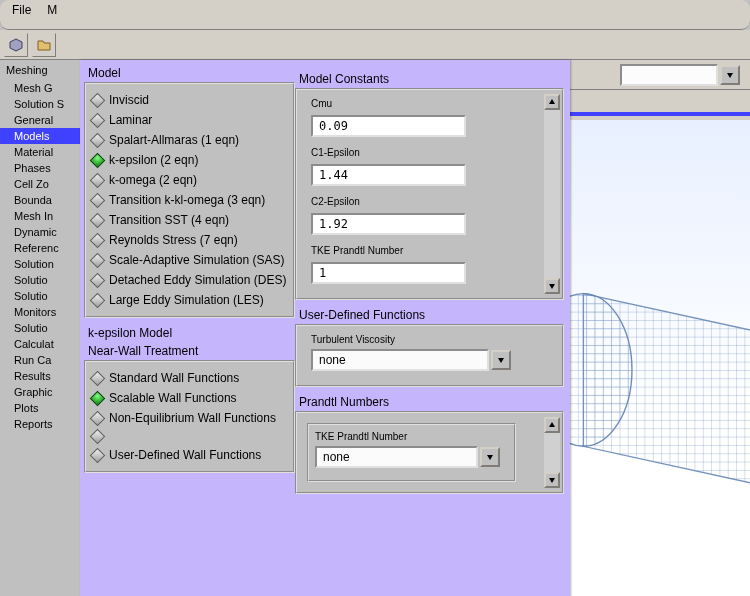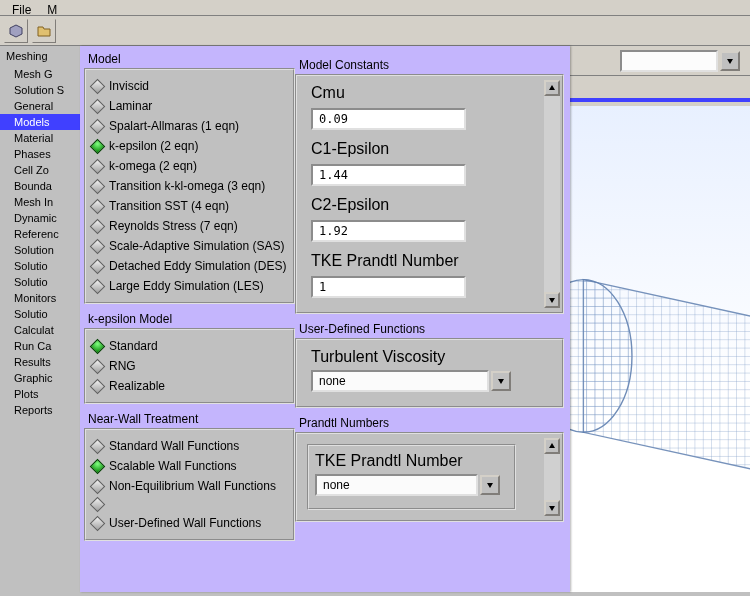--- a/index.html
+++ b/index.html
@@ -1,18 +1,18 @@
 <!DOCTYPE html>
 <html><head>
 <meta charset="utf-8">
 <style>
   * { box-sizing: border-box; margin: 0; padding: 0; font-family: sans-serif; font-size: 12px; }
   body { background: #c0c0c0; width: 750px; height: 596px; overflow: hidden; position: relative; }
   
-  .menu-bar { height: 16px; background: #d4d0c8; border-bottom: 1px solid #808080; display: flex; padding: 2px 4px; }
+  .menu-bar { height: 30px; background: #d4d0c8; border-bottom: 1px solid #808080; display: flex; padding: 2px 4px; border-radius: 9px; }
   .menu-item { padding: 1px 8px; cursor: default; }
   
   .toolbar { height: 30px; background: #d4d0c8; border-bottom: 1px solid #808080; display: flex; align-items: center; padding: 0 4px; gap: 4px; }
   .tool-btn { width: 24px; height: 24px; border: 1px outset #d4d0c8; background: #d4d0c8; display: flex; align-items: center; justify-content: center; }
   
   .main-area { display: flex; height: calc(100% - 50px); }
   
   .tree-panel { width: 80px; background: #c0c0c0; overflow: hidden; }
   .tree-header { padding: 4px 6px; font-size: 11px; }
   .tree-item { padding: 2px 6px 2px 14px; font-size: 11px; white-space: nowrap; cursor: default; }
@@ -23,21 +23,21 @@
   .dialog-left { flex: 0 0 215px; padding: 4px 0 4px 4px; }
   .dialog-right { flex: 1; padding: 10px 6px 4px 0; position: relative; }
   
   .group-label { padding: 2px 0 2px 4px; font-size: 12px; }
   .group-box { border: 2px groove #e0e0e0; padding: 6px 4px; margin-bottom: 6px; background: #c0c0c0; }
   
   .radio-row { display: flex; align-items: center; padding: 3px 2px; cursor: default; }
   .diamond { width: 11px; height: 11px; margin-right: 6px; transform: rotate(45deg); border: 1px solid #606060; background: linear-gradient(135deg, #f0f0f0, #a0a0a0); flex-shrink: 0; }
   .diamond.sel { background: radial-gradient(circle at 30% 30%, #80ff80, #008000); border-color: #004000; }
   
-  .const-label { padding: 2px 2px 2px 10px; font-size: 16px; }
+  .const-label { padding: 2px 2px 2px 10px; font-size: 10px; }
   .const-input { margin: 4px 6px 8px 10px; width: 155px; height: 22px; border: 2px inset #e0e0e0; background: #ffffff; padding: 2px 6px; font-family: monospace; font-size: 12px; }
   
   .dropdown { display: flex; align-items: center; margin: 2px 6px 8px 10px; width: 200px; }
   .dropdown-field { flex: 1; height: 22px; border: 2px inset #e0e0e0; background: #ffffffee; padding: 2px 6px; font-size: 12px; }
   .dropdown-btn { width: 20px; height: 20px; border: 2px outset #d4d0c8; background: #c0c0c0; margin-left: 2px; display:flex; align-items:center; justify-content:center; }
   
   .inner-group { border: 2px groove #e0e0e0; padding: 4px; margin: 4px 24px 4px 6px; }
   
   .scrollbar-v { position: absolute; right: 2px; width: 16px; background: #c0c0c0; display:flex; flex-direction:column; }
   .scroll-btn { width:16px; height:16px; border: 2px outset #d4d0c8; background:#c0c0c0; display:flex; align-items:center; justify-content:center; }
@@ -144,34 +144,20 @@
             <div class="diamond"></div>
             <span>Detached Eddy Simulation (DES)</span>
           </div>
           <div class="radio-row">
             <div class="diamond"></div>
             <span>Large Eddy Simulation (LES)</span>
           </div>
         </div>
 
       <div class="group-label">k-epsilon Model</div>
-      <div class="group-box" id="ke-box">
-          <div class="radio-row">
-            <div class="diamond sel"></div>
-            <span>Standard</span>
-          </div>
-          <div class="radio-row">
-            <div class="diamond"></div>
-            <span>RNG</span>
-          </div>
-          <div class="radio-row">
-            <div class="diamond"></div>
-            <span>Realizable</span>
-          </div>
-        </div>
 
       <div class="group-label">Near-Wall Treatment</div>
       <div class="group-box" id="nw-box">
           <div class="radio-row">
             <div class="diamond"></div>
             <span>Standard Wall Functions</span>
           </div>
           <div class="radio-row">
             <div class="diamond sel"></div>
             <span>Scalable Wall Functions</span>

